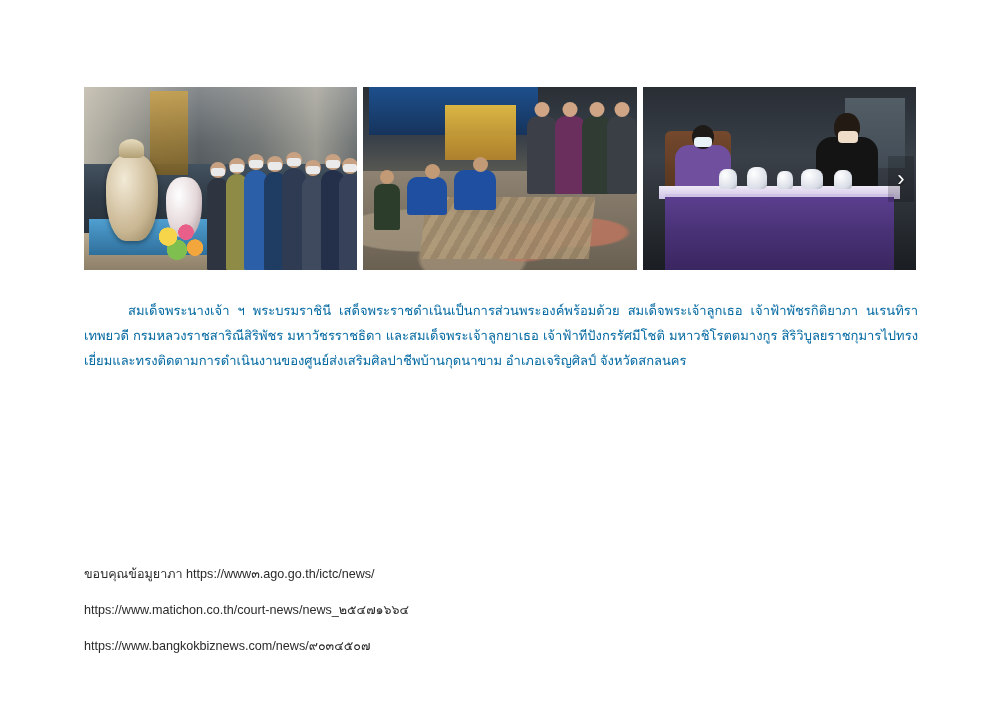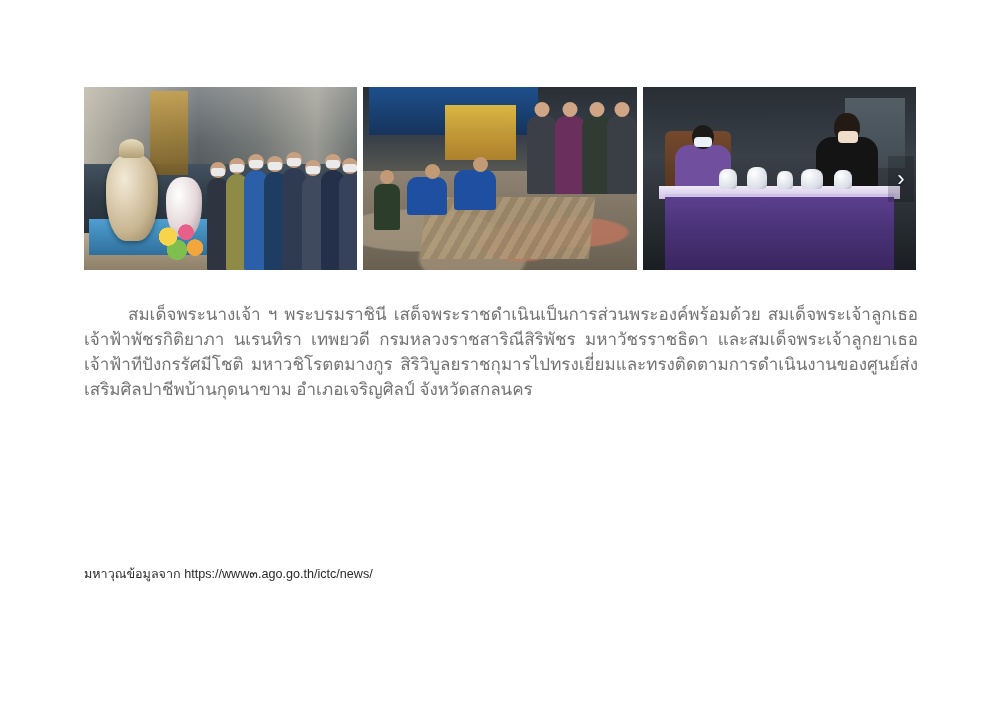--- a/index.html
+++ b/index.html
@@ -222,23 +222,23 @@
     user-select:none;
   }
   .nav-arrow.next { right:2px; }
 
   
   .caption {
     position: absolute;
     left: 84px;
     top: 285px;
     width: 834px;
-    font-size: 17px;
+    font-size: 13px;
     line-height: 25px;
-    color: #737373;
+    color: #0369a1;
     text-align: justify;
     text-justify: inter-word;
   }
   .caption .indent { display:inline-block; width: 44px; }
 
   
   .sources {
     position: absolute;
     left: 84px;
     top: 556px;
@@ -305,18 +305,24 @@
       <span class="potter" style="left:70%; width:18px; height:19px;"></span>
       <div class="nav-arrow next">›</div>
     </div>
 
   </div>
 
   <p class="caption"><span class="indent"></span><span>สมเด็จพระนางเจ้า ฯ พระบรมราชินี เสด็จพระราชดำเนินเป็นการส่วนพระองค์พร้อมด้วย สมเด็จพระเจ้าลูกเธอ เจ้าฟ้าพัชรกิติยาภา นเรนทิรา เทพยวดี กรมหลวงราชสาริณีสิริพัชร มหาวัชรราชธิดา และสมเด็จพระเจ้าลูกยาเธอ เจ้าฟ้าทีปังกรรัศมีโชติ มหาวชิโรตตมางกูร สิริวิบูลยราชกุมารไปทรงเยี่ยมและทรงติดตามการดำเนินงานของศูนย์ส่งเสริมศิลปาชีพบ้านกุดนาขาม อำเภอเจริญศิลป์ จังหวัดสกลนคร</span></p>
 
   <div class="sources">
     <div class="row">
-      <span>มหาวุณข้อมูลจาก</span>
+      <span>ขอบคุณข้อมูยาภา</span>
       <span>https://www๓.ago.go.th/ictc/news/</span>
     </div>
+    <div class="row">
+      <span>https://www.matichon.co.th/court-news/news_๒๕๔๗๑๖๖๔</span>
+    </div>
+    <div class="row">
+      <span>https://www.bangkokbiznews.com/news/๙๐๓๔๕๐๗</span>
+    </div>
   </div>
 
 </div>
 
 </body></html>

